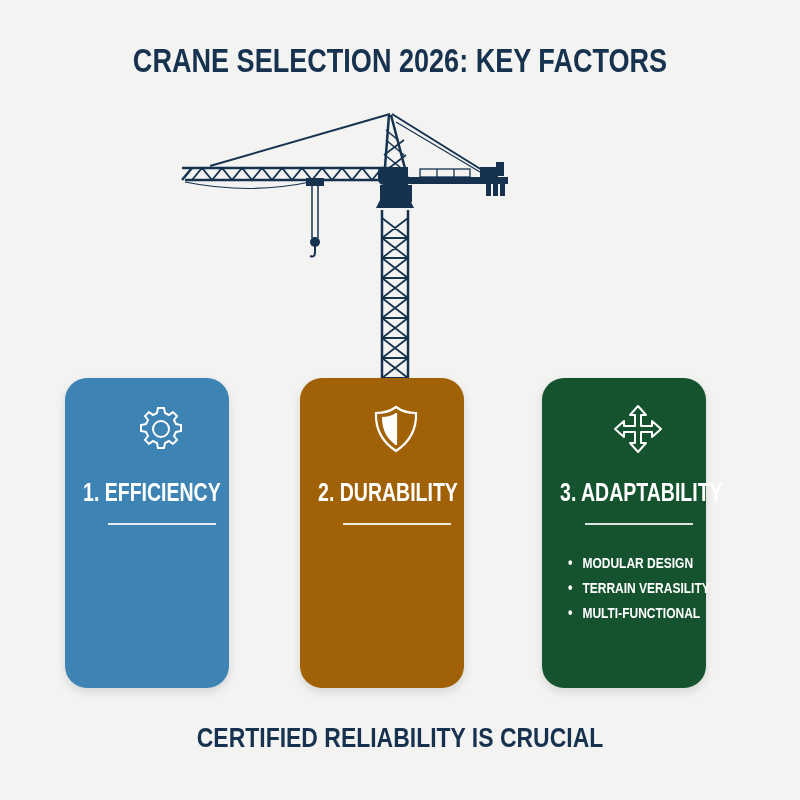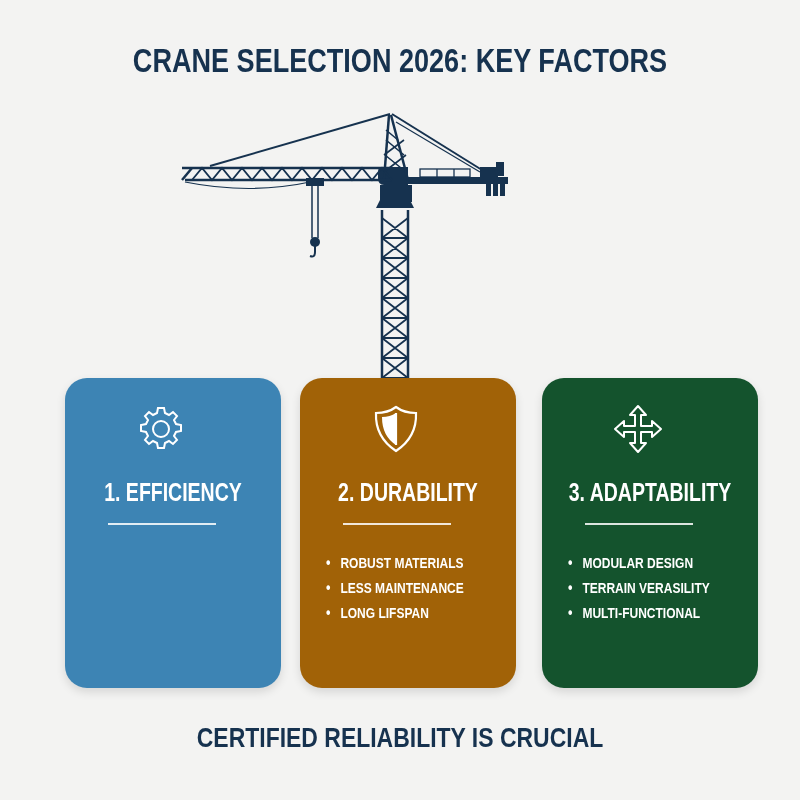--- a/index.html
+++ b/index.html
@@ -9,21 +9,21 @@
     font-family: "Liberation Sans", sans-serif;
   }
   .title {
     position: absolute; left: 0; top: 42px; width: 800px; text-align: center;
     font-family: "Liberation Sans", sans-serif; font-weight: 700;
     font-size: 33px; color: #16324f; letter-spacing: 0px;
     transform: scaleX(0.82); transform-origin: center;
   }
   .crane { position: absolute; left: 170px; top: 100px; width: 360px; height: 290px; }
   .card {
-    position: absolute; top: 378px; width: 216px; height: 310px;
+    position: absolute; top: 378px; width: 164px; height: 310px;
     border-radius: 22px; box-shadow: 0 4px 10px rgba(0,0,0,0.12);
     color: #fff;
   }
   .card.c1 { left: 65px; background: #3d84b4; }
   .card.c2 { left: 300px; background: #a16207; }
   .card.c3 { left: 542px; background: #14532d; }
   .card .icon { position: absolute; left: 71px; top: 26px; width: 50px; height: 50px; }
   .card .heading {
     position: absolute; left: 0; top: 100px; width: 100%; text-align: center;
     font-weight: 700; font-size: 25px; white-space: nowrap;
@@ -115,25 +115,20 @@
 </div>
 
 <div class="card c2">
   <svg class="icon" viewBox="0 0 50 50" fill="none" stroke="#fff" stroke-width="2.2">
     <path d="M25 3 Q33 9 45 9 Q46 33 25 47 Q4 33 5 9 Q17 9 25 3 Z"></path>
     <path d="M25 9 Q19 13 11 13 Q11 32 25 41 Z" fill="#fff" stroke="none"></path>
     <line x1="25" y1="9" x2="25" y2="41"></line>
   </svg>
   <div class="heading">2. DURABILITY</div>
   <div class="rule"></div>
-  <ul>
-    <li>ROBUST MATERIALS</li>
-    <li>LESS MAINTENANCE</li>
-    <li>LONG LIFSPAN</li>
-  </ul>
 </div>
 
 <div class="card c3">
   <svg class="icon" viewBox="0 0 50 50" fill="none" stroke="#fff" stroke-width="2" stroke-linejoin="round">
     <path d="M25 2 L33 11 H28 V22 H39 V17 L48 25 L39 33 V28 H28 V39 H33 L25 48 L17 39 H22 V28 H11 V33 L2 25 L11 17 V22 H22 V11 H17 Z"></path>
   </svg>
   <div class="heading">3. ADAPTABILITY</div>
   <div class="rule"></div>
   <ul>
     <li>MODULAR DESIGN</li>

